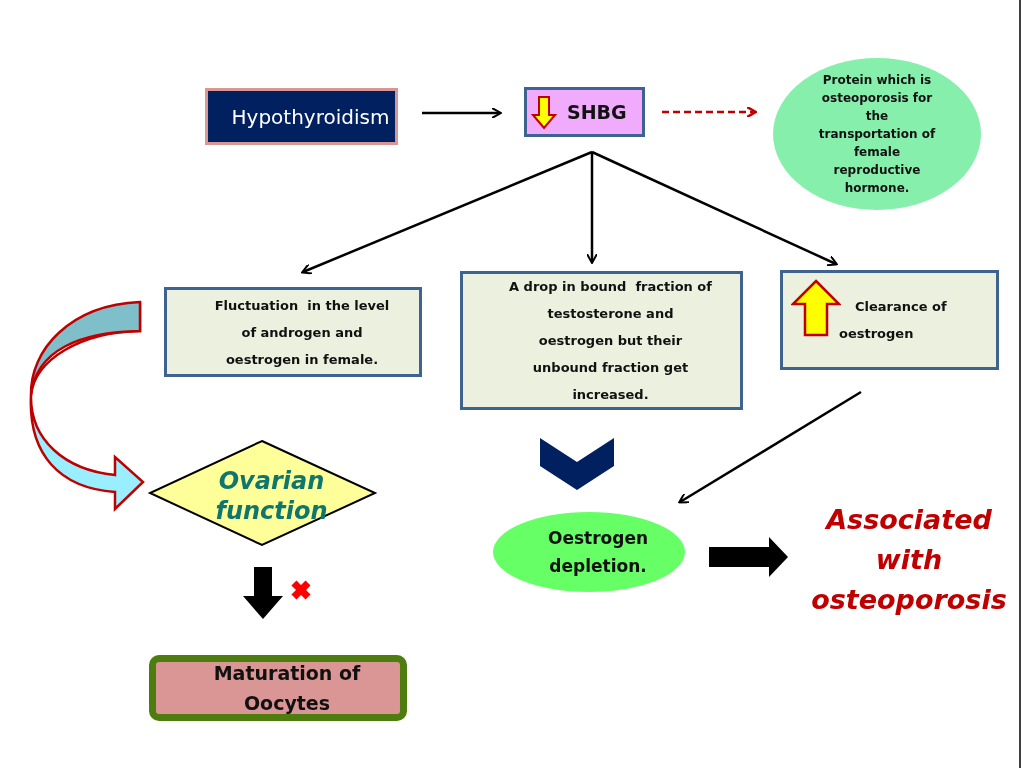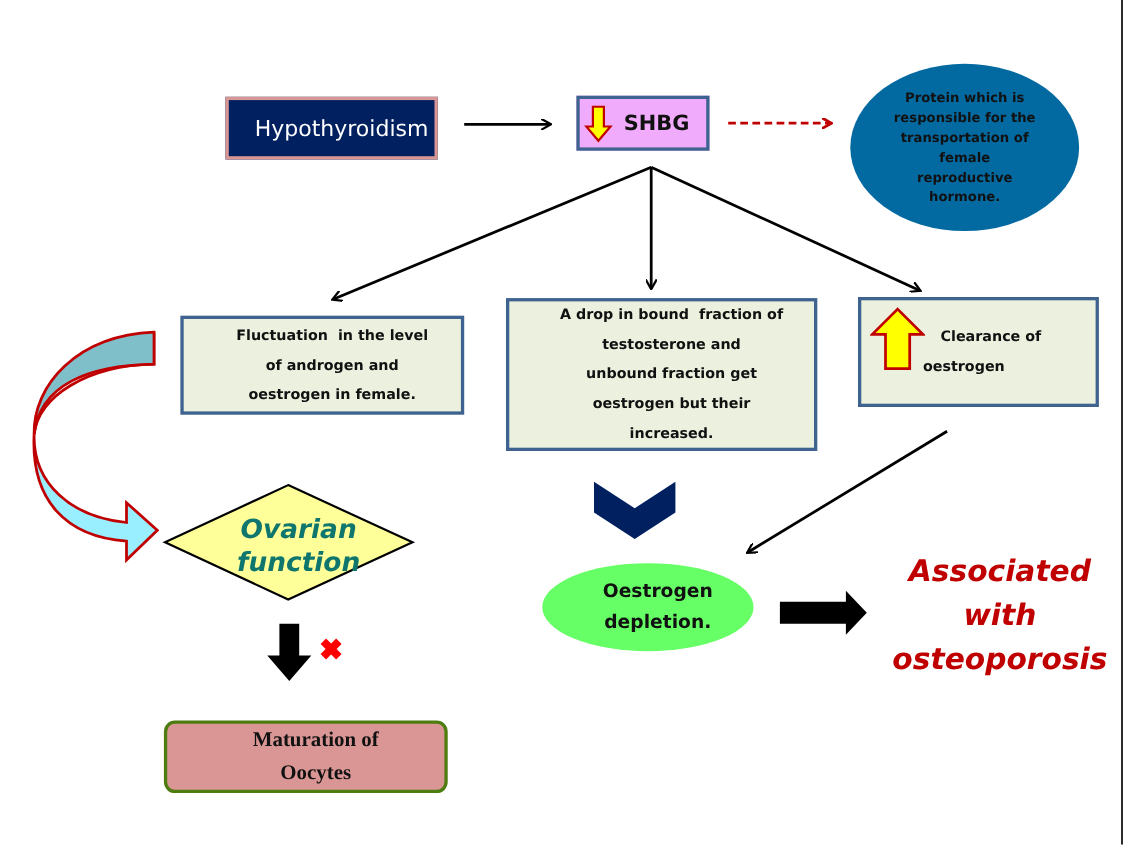--- a/index.html
+++ b/index.html
@@ -2,26 +2,26 @@
 <html><head>
 <meta charset="utf-8">
 <style>
   html, body { margin:0; padding:0; }
   body { width:1022px; height:768px; background:#ffffff; position:relative; overflow:hidden; font-family:"Liberation Sans", sans-serif; }
   .abs { position:absolute; }
   svg.overlay { position:absolute; left:0; top:0; width:1022px; height:768px; }
   .box { position:absolute; box-sizing:border-box; display:flex; align-items:center; justify-content:center; text-align:center; font-weight:bold; color:#111; font-family:"DejaVu Sans", sans-serif;padding-left:18px; }
   .hypo { left:205px; top:88px; width:193px; height:57px; background:#002060; border:3px solid #d99694; color:#ffffff; font-weight:normal; font-size:20px; font-family:"DejaVu Sans", sans-serif; }
   .shbg { left:524px; top:87px; width:121px; height:50px; background:#f0abfc; border:3px solid #3f6391; font-size:19px; justify-content:flex-start; padding-left:40px; }
-  .circle { left:773px; top:58px; width:208px; height:152px; border-radius:50%; background:#0369a1; font-size:12px; line-height:18px; padding:0 36px; }
+  .circle { left:773px; top:58px; width:208px; height:152px; border-radius:50%; background:#86efac; font-size:12px; line-height:18px; padding:0 36px; }
   .panel { background:#ebf1de; border:3px solid #3f6391; font-size:13px; line-height:27px; }
   .fluct { left:164px; top:287px; width:258px; height:90px; }
   .drop { left:460px; top:271px; width:283px; height:139px; }
   .clear { left:780px; top:270px; width:219px; height:100px; justify-content:flex-start; padding-left:56px; text-align:left; }
-  .matur { left:149px; top:655px; width:258px; height:66px; background:#d99694; border:3px solid #4d7c0f; border-radius:10px; font-size:19px; line-height:30px;font-family:Liberation Serif, serif; }
+  .matur { left:149px; top:655px; width:258px; height:66px; background:#d99694; border:7px solid #4d7c0f; border-radius:10px; font-size:19px; line-height:30px; }
   .oest { left:493px; top:512px; width:192px; height:80px; border-radius:50%; background:#66ff66; font-size:17px; line-height:28px; }
   .assoc { left:800px; top:500px; width:200px; height:120px; color:#c00000; font-size:27px; line-height:40px; font-weight:bold;font-style:italic; }
   .ovar { left:150px; top:445px; width:225px; height:102px; color:#0f766e; font-size:24px; line-height:30px;font-style:italic; }
 </style>
 </head>
 <body>
 
 <svg class="overlay" viewBox="0 0 1022 768">
   <defs>
     <marker id="ah" markerWidth="10" markerHeight="10" refX="8" refY="5" orient="auto" markerUnits="userSpaceOnUse">
@@ -70,42 +70,42 @@
 <div class="box shbg">
   <svg class="abs" style="left:4px;top:6px" width="26" height="34" viewBox="0 0 26 34">
     <polygon points="8,1 18,1 18,19 24,19 13,32 2,19 8,19" fill="#ffff00" stroke="#c00000" stroke-width="2"></polygon>
   </svg>
   <span>SHBG</span>
 </div>
 
 <div class="box circle">
   <div>
     <div>Protein which is</div>
-    <div>responsible for the</div>
+    <div>osteoporosis for the</div>
     <div>transportation of</div>
     <div>female</div>
     <div>reproductive</div>
     <div>hormone.</div>
   </div>
 </div>
 
 <div class="box panel fluct">
   <div>
     <div style="white-space:pre">Fluctuation  in the level</div>
     <div>of androgen and</div>
     <div>oestrogen in female.</div>
   </div>
 </div>
 
 <div class="box panel drop">
   <div>
     <div style="white-space:pre">A drop in bound  fraction of</div>
     <div>testosterone and</div>
+    <div>oestrogen but their</div>
     <div>unbound fraction get</div>
-    <div>oestrogen but their</div>
     <div>increased.</div>
   </div>
 </div>
 
 <div class="box panel clear">
   <svg class="abs" style="left:8px;top:6px" width="50" height="58" viewBox="0 0 50 58">
     <polygon points="25,2 48,25 36,25 36,56 14,56 14,25 2,25" fill="#ffff00" stroke="#c00000" stroke-width="2.5"></polygon>
   </svg>
   <div>
     <div style="padding-left:16px">Clearance of</div>

